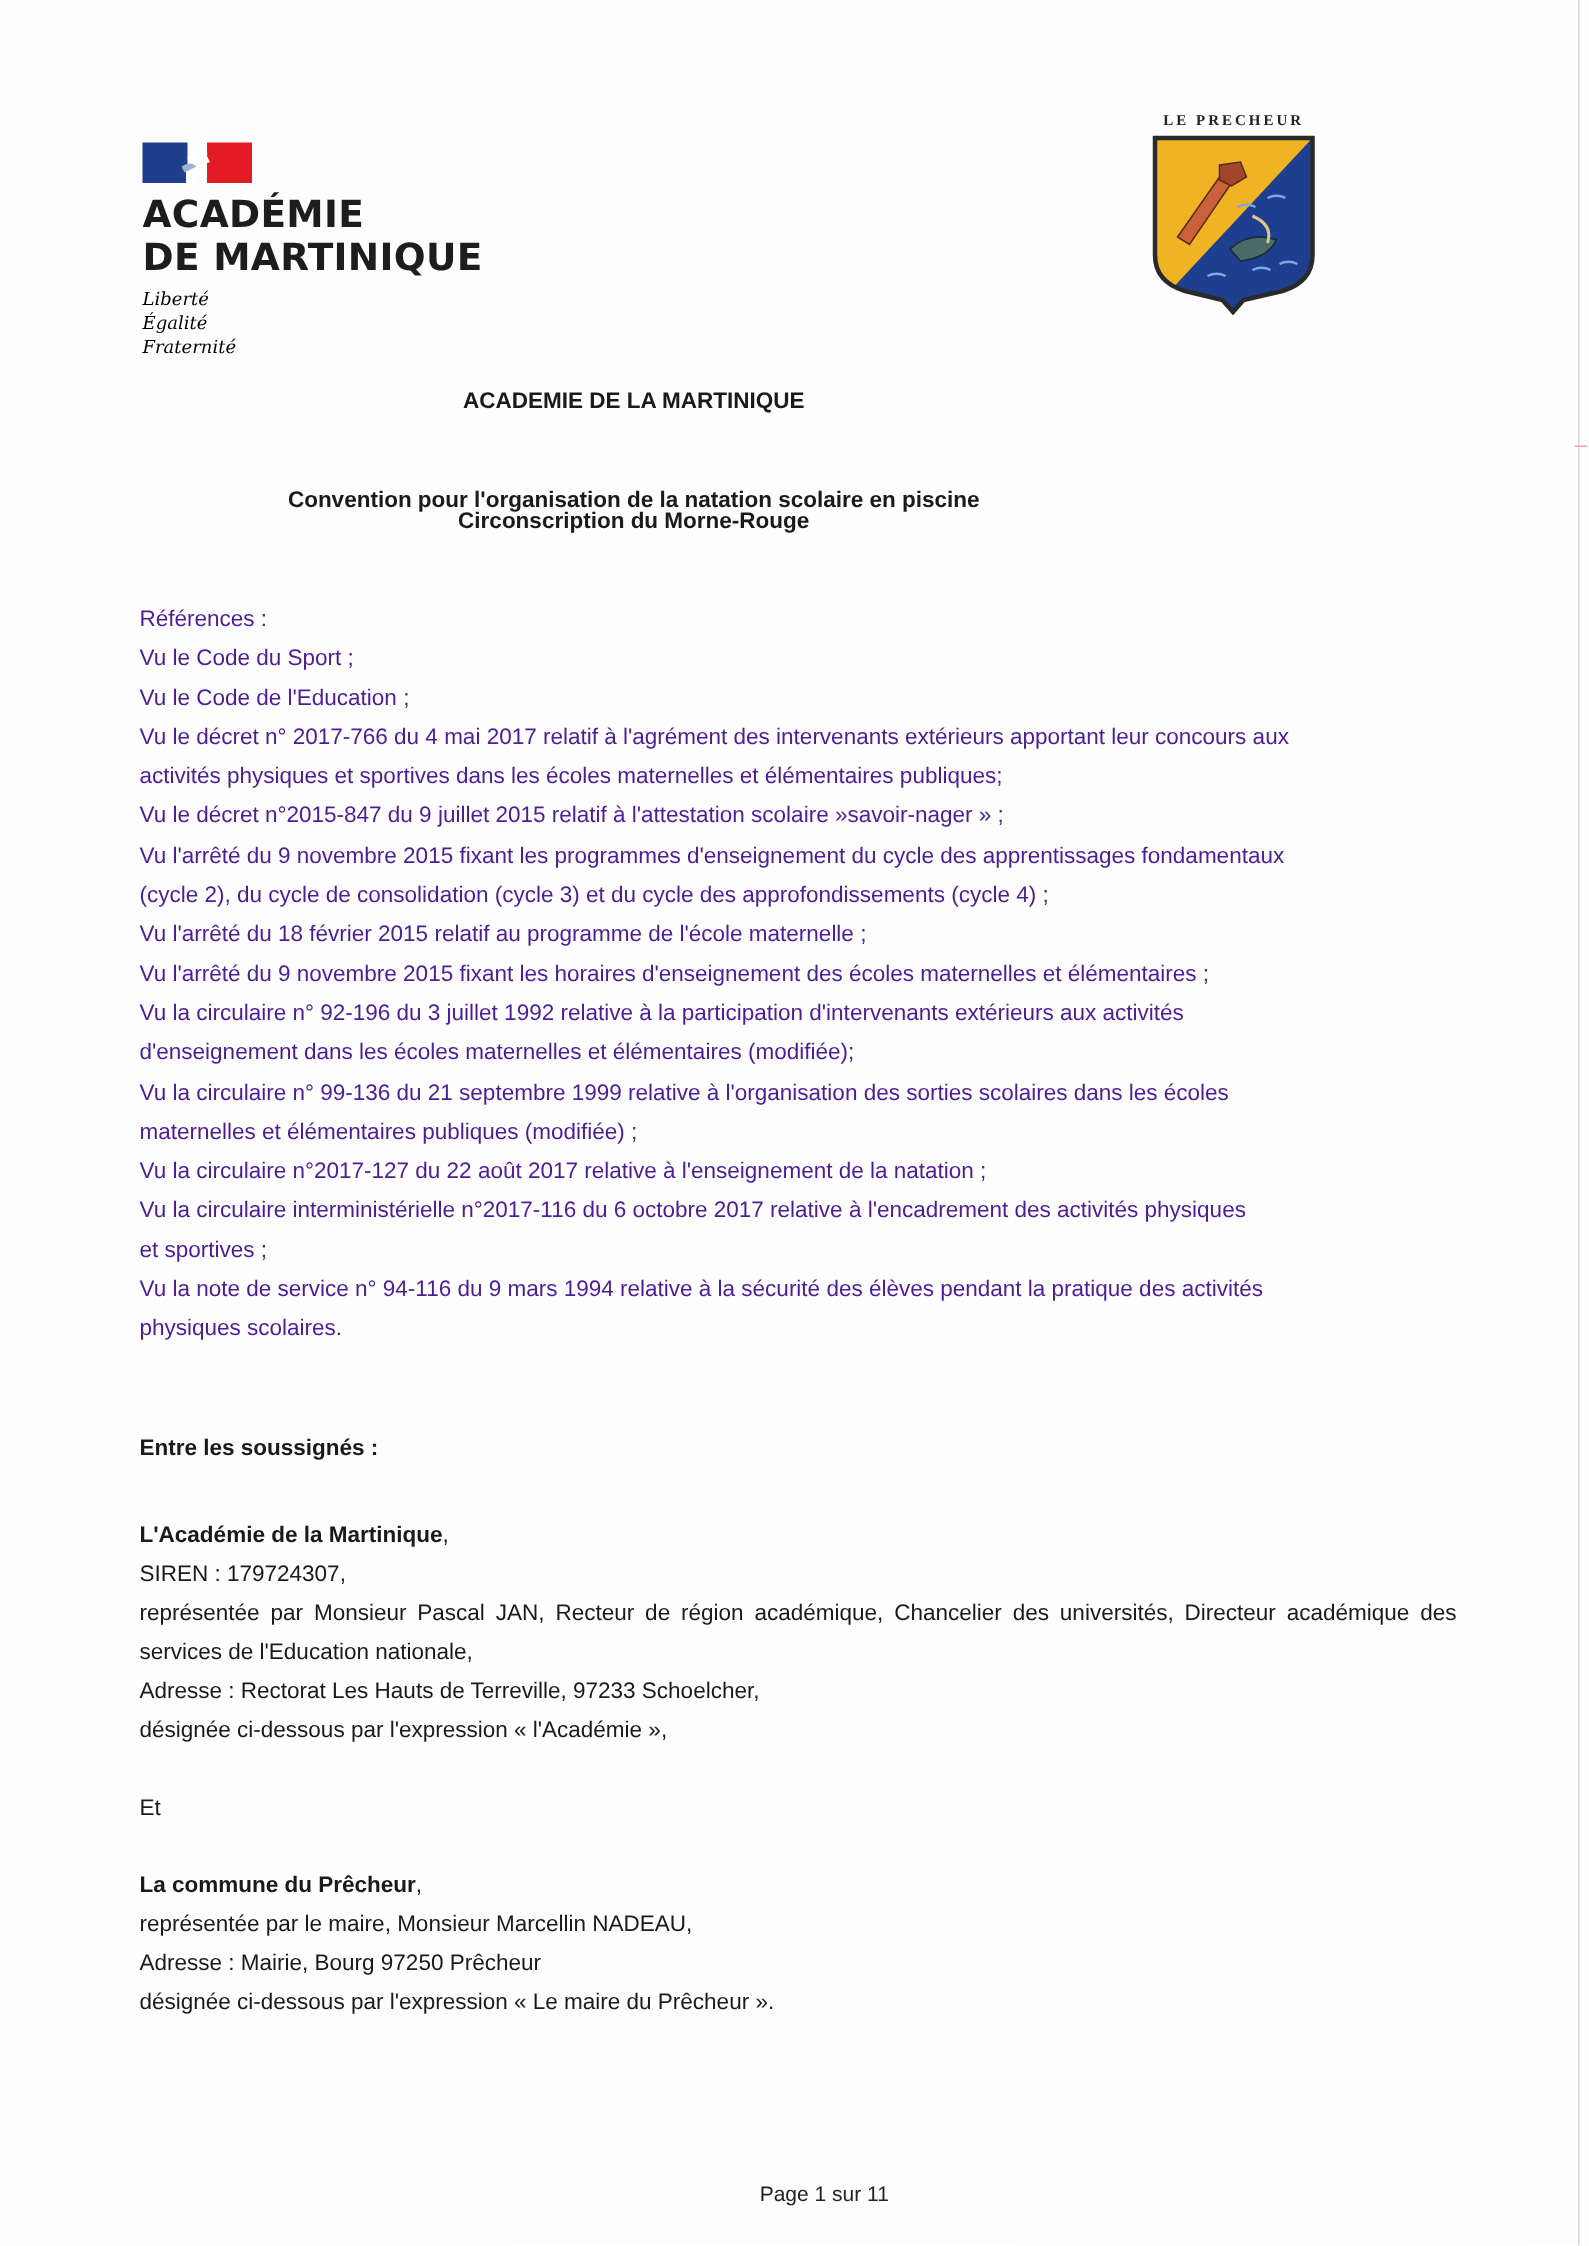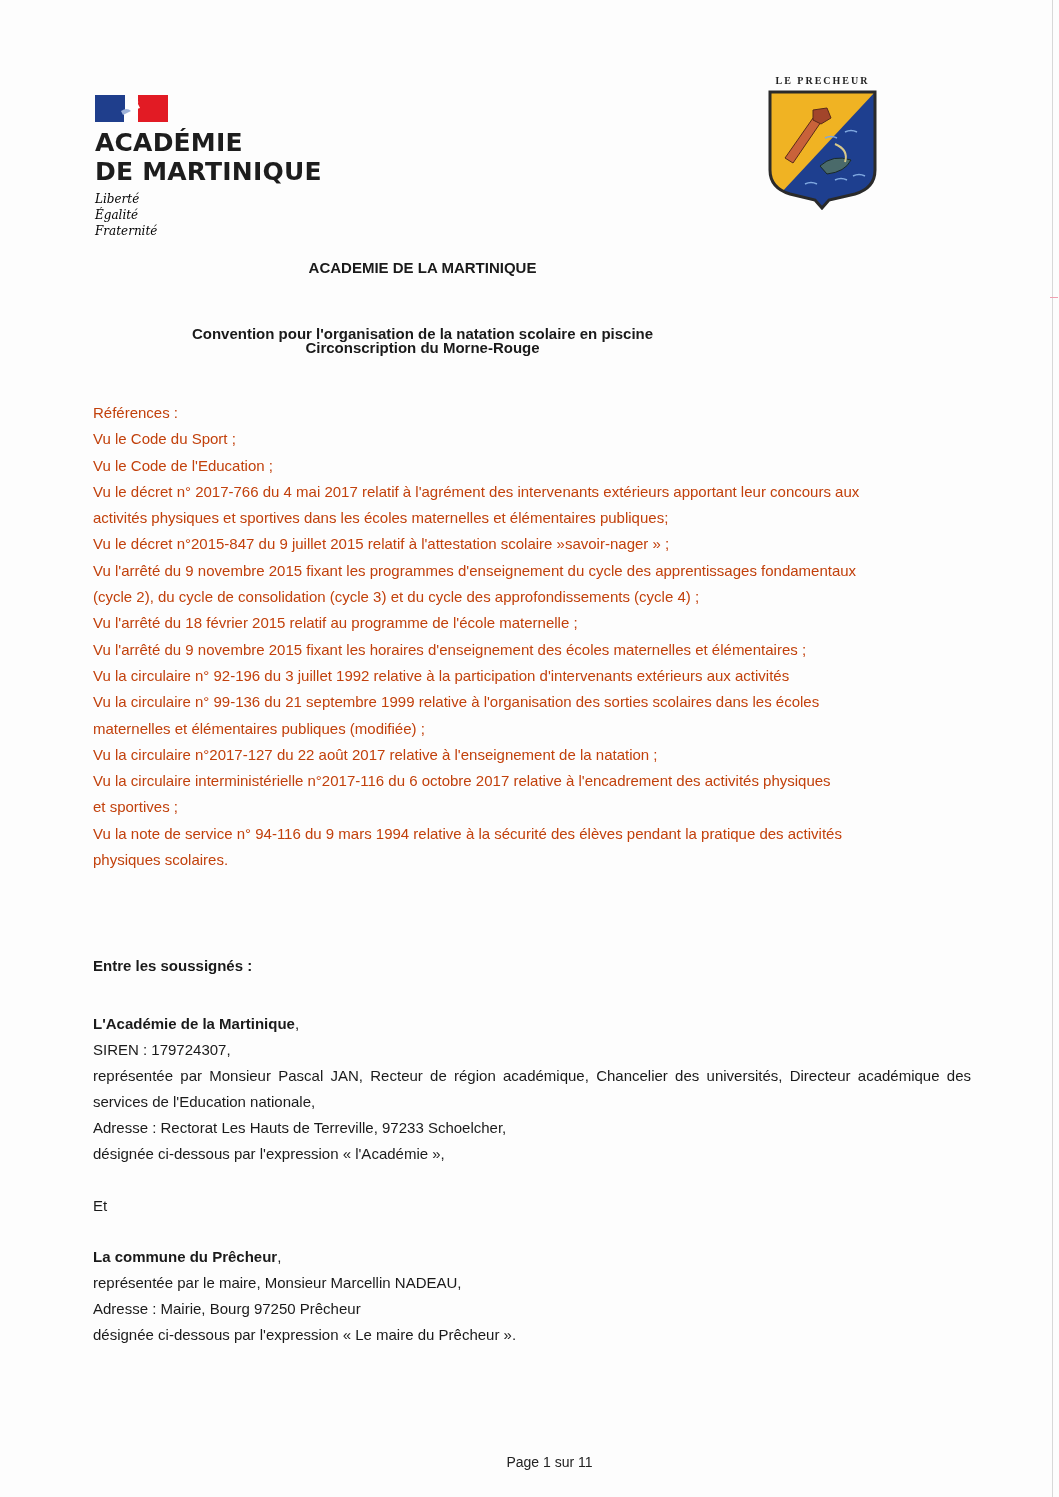--- a/index.html
+++ b/index.html
@@ -20,21 +20,21 @@
     
     .arms { position: absolute; left: 765px; top: 75px; width: 115px; }
     .arms-title { font-family: Liberation Serif, serif; font-weight: bold; font-size: 10px; letter-spacing: 2px; text-align: center; color: #222; }
     .arms svg { display: block; margin-top: 2px; }
 
     .center { position: absolute; left: 0; width: 845px; text-align: center; font-weight: bold; }
     .title1 { top: 259px; font-size: 15px; }
     .title2 { top: 315px; font-size: 15px; margin-top: 10px; }
     .title3 { top: 339px; font-size: 15px; }
 
-    .body { position: absolute; left: 93px; width: 880px; font-size: 15px; color: #c2410c; }
+    .body { position: absolute; left: 93px; width: 880px; font-size: 15px; color: #4c1d95; }
     .refs { top: 400px; }
     .refs .line { height: 26.3px; line-height: 26.3px; white-space: nowrap; }
     .bold { font-weight: bold; }
     .party { line-height: 26px; }
     .party .line { white-space: nowrap; }
     .party .justify { text-align: justify; text-align-last: left; white-space: normal; width: 878px; }
 
     .between { position: absolute; left: 93px; top: 957px; font-size: 15px; text-align: center; }
     .party1 { position: absolute; left: 93px; top: 1011px; font-size: 15px; width: 880px; }
     .et { position: absolute; left: 93px; top: 1197px; font-size: 15px; }
@@ -98,20 +98,21 @@
     <div class="line">Vu le Code du Sport ;</div>
     <div class="line">Vu le Code de l'Education ;</div>
     <div class="line">Vu le décret n° 2017-766 du 4 mai 2017 relatif à l'agrément des intervenants extérieurs apportant leur concours aux</div>
     <div class="line">activités physiques et sportives dans les écoles maternelles et élémentaires publiques;</div>
     <div class="line">Vu le décret n°2015-847 du 9 juillet 2015 relatif à l'attestation scolaire »savoir-nager » ;</div>
     <div class="line">Vu l'arrêté du 9 novembre 2015 fixant les programmes d'enseignement du cycle des apprentissages fondamentaux</div>
     <div class="line">(cycle 2), du cycle de consolidation (cycle 3) et du cycle des approfondissements (cycle 4) ;</div>
     <div class="line">Vu l'arrêté du 18 février 2015 relatif au programme de l'école maternelle ;</div>
     <div class="line">Vu l'arrêté du 9 novembre 2015 fixant les horaires d'enseignement des écoles maternelles et élémentaires ;</div>
     <div class="line">Vu la circulaire n° 92-196 du 3 juillet 1992 relative à la participation d'intervenants extérieurs aux activités</div>
+    <div class="line">d'enseignement dans les écoles maternelles et élémentaires (modifiée);</div>
     <div class="line">Vu la circulaire n° 99-136 du 21 septembre 1999 relative à l'organisation des sorties scolaires dans les écoles</div>
     <div class="line">maternelles et élémentaires publiques (modifiée) ;</div>
     <div class="line">Vu la circulaire n°2017-127 du 22 août 2017 relative à l'enseignement de la natation ;</div>
     <div class="line">Vu la circulaire interministérielle n°2017-116 du 6 octobre 2017 relative à l'encadrement des activités physiques</div>
     <div class="line">et sportives ;</div>
     <div class="line">Vu la note de service n° 94-116 du 9 mars 1994 relative à la sécurité des élèves pendant la pratique des activités</div>
     <div class="line">physiques scolaires.</div>
   </div>
 
   <div class="between bold">Entre les soussignés :</div>

